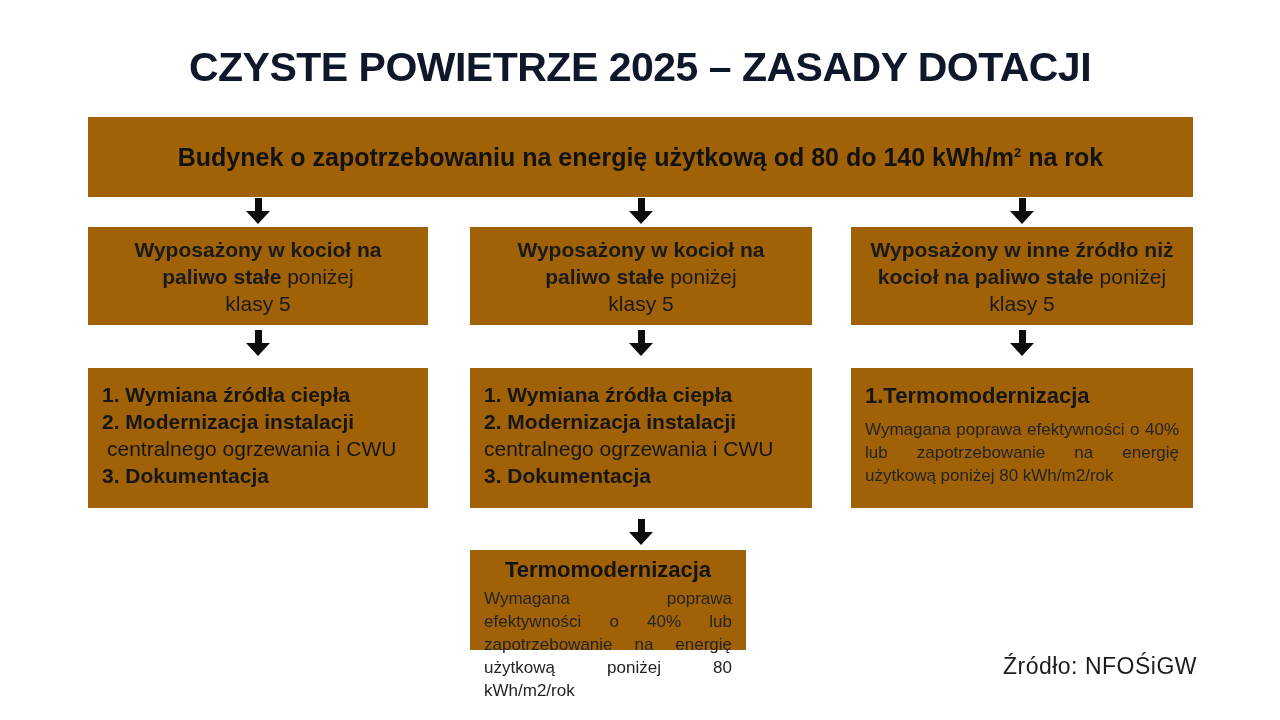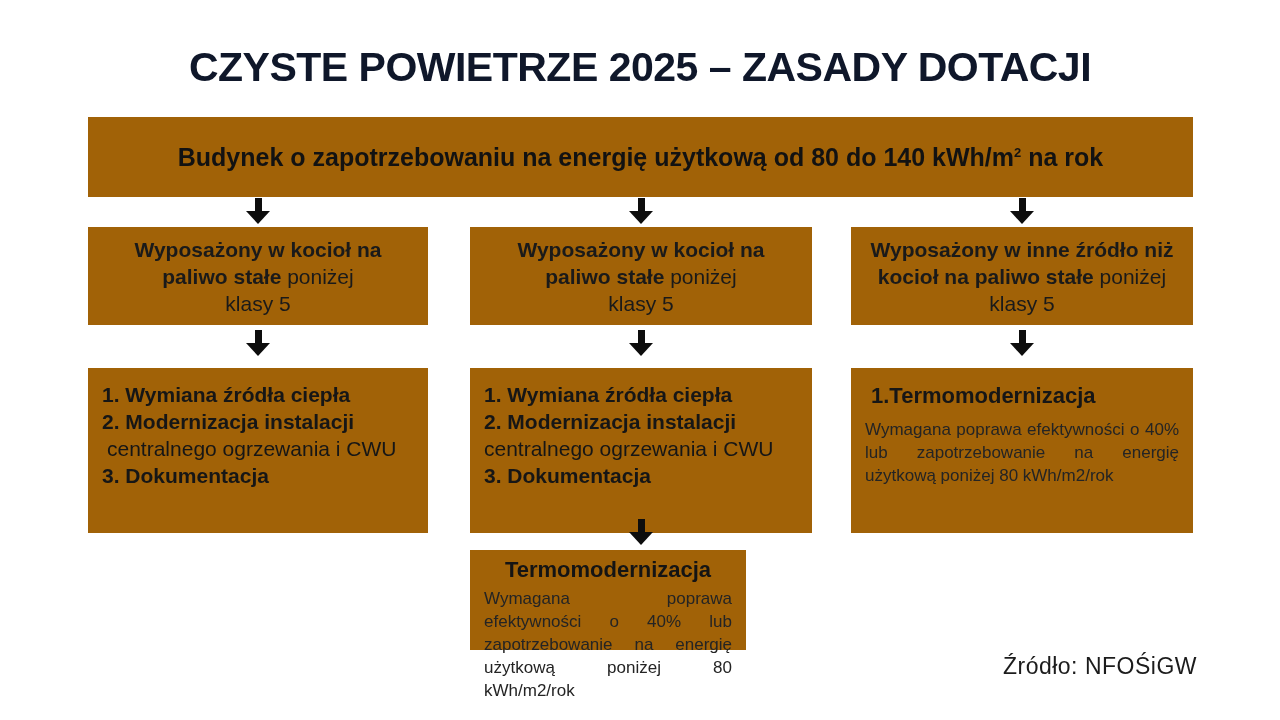--- a/index.html
+++ b/index.html
@@ -26,28 +26,28 @@
     top:227px; height:98px;
     display:flex; flex-direction:column; justify-content:center;
     text-align:center; font-size:21px; line-height:27px; color:#1a1a1a;
   }
   .c1 { left:88px;  width:340px; }
   .c2 { left:470px; width:342px; }
   .c3 { left:851px; width:342px; }
   .b { font-weight:700; }
 
   .acts {
-    top:368px; height:165px; padding:13px 14px;
+    top:368px; height:140px; padding:13px 14px;
     font-size:21px; line-height:27px; color:#161616;
   }
   .acts .item { font-weight:700; }
   .acts .reg  { font-weight:400; }
   .acts .indent { padding-left:5px; }
 
-  .acts3 .item { font-size:22px; line-height:30px; font-weight:700;margin-left:6px; }
+  .acts3 .item { font-size:22px; line-height:30px; font-weight:700; }
   .para {
     margin-top:7px; font-size:17px; line-height:23px;
     font-weight:400; text-align:justify; color:#242424;
   }
 
   .extra { left:470px; top:550px; width:276px; height:100px; padding:5px 14px; }
   .extra .etitle { text-align:center; font-size:22px; line-height:30px; font-weight:700; }
   .extra .para { margin-top:2px; }
 
   .source {

